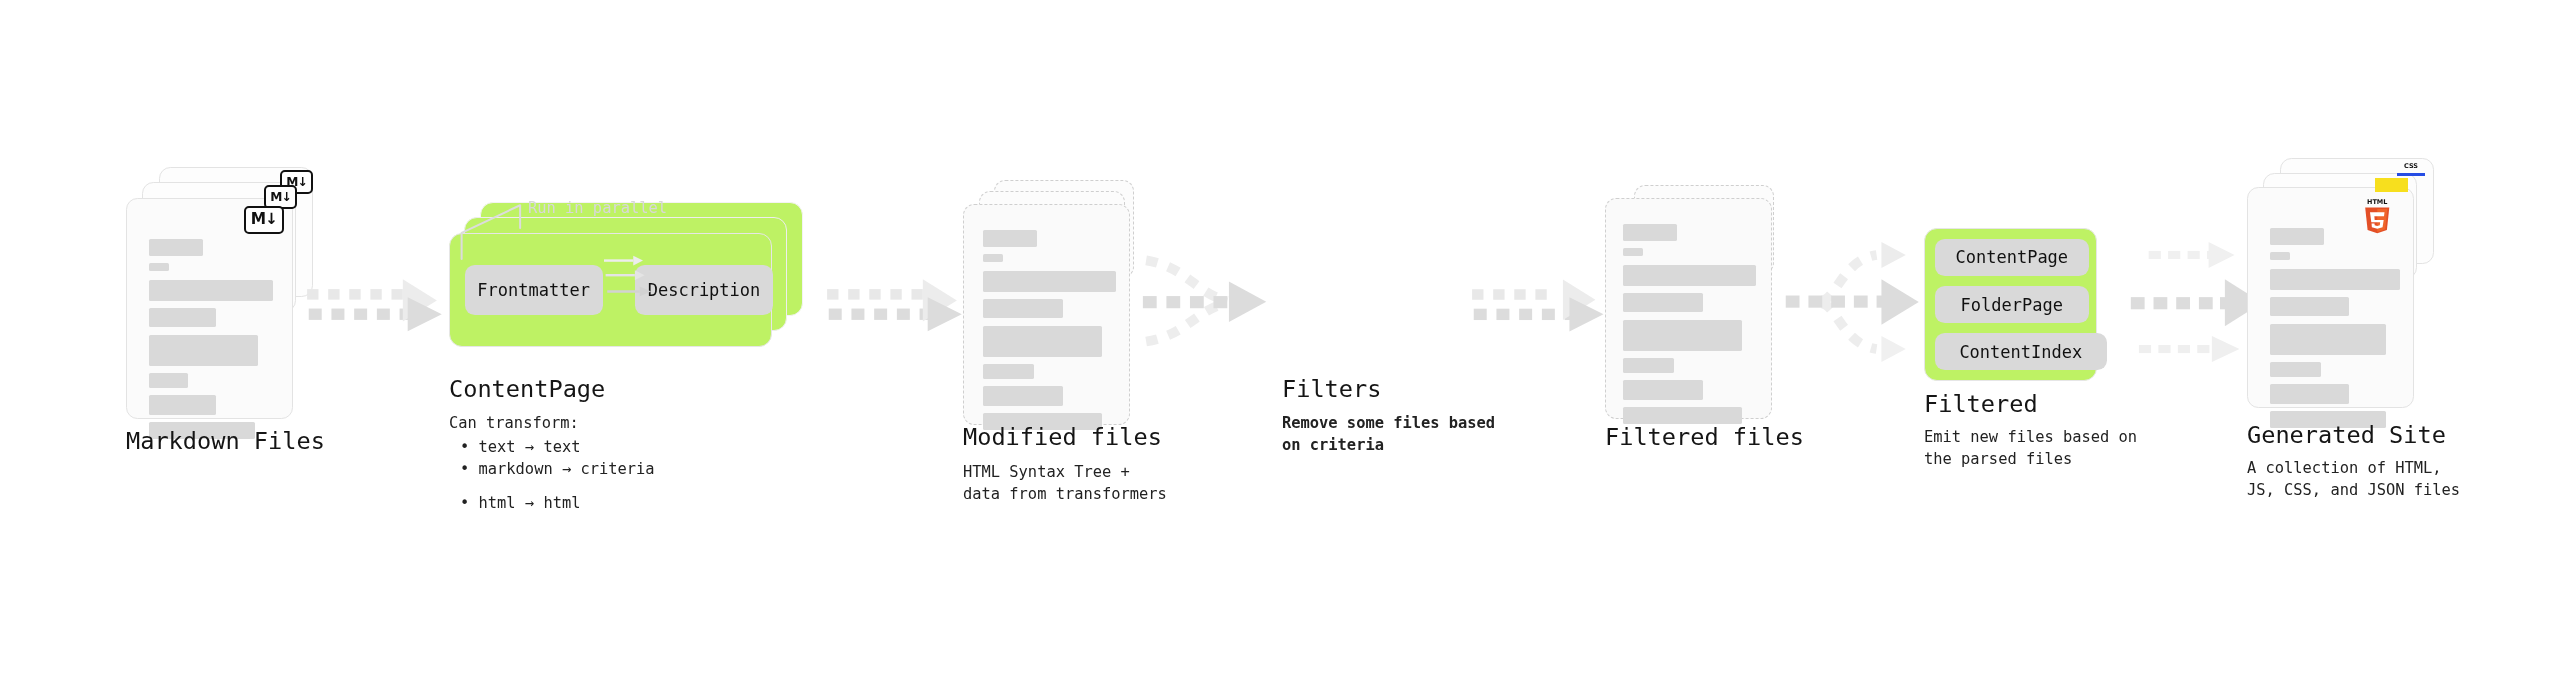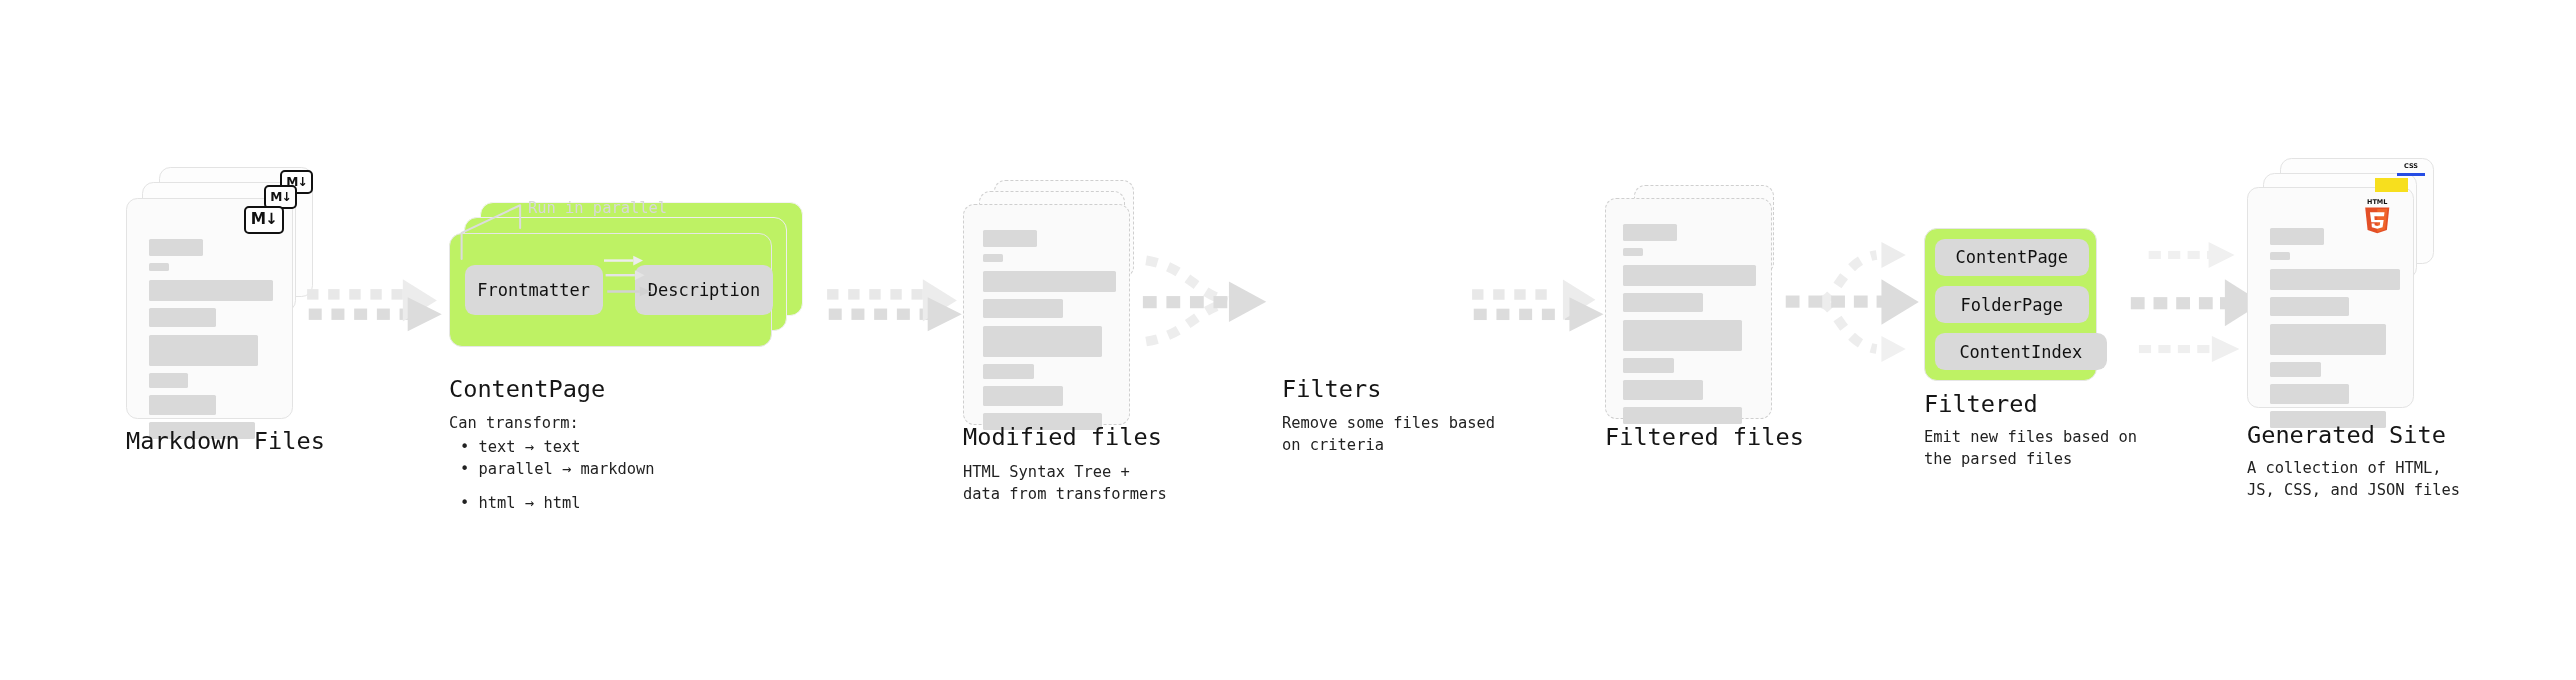--- a/index.html
+++ b/index.html
@@ -151,21 +151,21 @@
   </div>
 
   <svg class="ovl" width="114" height="65" style="left:455px;top:202px;" viewBox="0 0 140 80">
     <path d="M 8 70 L 8 38 L 80 4 L 80 32" stroke="#dcdcdc" stroke-width="2.5" fill="none" stroke-linecap="round" stroke-linejoin="round"></path>
   </svg>
   <div class="paraLabel" style="left:528px;top:199px;">Run in parallel</div>
 
   <div class="title" style="left:449px;top:375px;">ContentPage</div>
   <div class="sub" style="left:449px;top:413px;">Can transform:</div>
   <div class="sub-list" style="left:460px;top:436px;">• text → text</div>
-  <div class="sub-list" style="left:460px;top:458px;">• parallel → markdown</div>
+  <div class="sub-list" style="left:460px;top:458px;">• markdown → criteria</div>
   <div class="sub-list" style="left:460px;top:492px;">• html → html</div>
 
   <svg class="ovl" width="130" height="73" style="left:827px;top:268px;" viewBox="0 0 160 90">
     <g fill="#e8e8e8">
       <rect x="0" y="26" width="14" height="13"></rect>
         <rect x="26" y="26" width="14" height="13"></rect>
       <rect x="52" y="26" width="14" height="13"></rect>
         <rect x="78" y="26" width="14" height="13"></rect>
       <rect x="104" y="26" width="14" height="13"></rect>
     </g>
@@ -208,21 +208,21 @@
     <g fill="#dcdcdc">
       <rect x="6" y="54" width="17" height="15"></rect>
         <rect x="35" y="54" width="17" height="15"></rect>
       <rect x="64" y="54" width="17" height="15"></rect>
         <rect x="93" y="54" width="17" height="15"></rect>
     </g>
     <polygon points="112,36 158,61 112,86" fill="#dcdcdc"></polygon>
   </svg>
 
   <div class="title" style="left:1282px;top:375px;">Filters</div>
-  <div class="sub" style="left:1282px;top:413px;">Remove some files based
+  <div class="sub" style="left:1282px;top:413px;font-weight:bold;">Remove some files based
 on criteria</div>
 
   <svg class="ovl" width="130" height="73" style="left:1472px;top:273px;" viewBox="0 0 160 90">
     <g fill="#e8e8e8">
       <rect x="0" y="20" width="14" height="13"></rect>
         <rect x="26" y="20" width="14" height="13"></rect>
       <rect x="52" y="20" width="14" height="13"></rect>
         <rect x="78" y="20" width="14" height="13"></rect>
     </g>
     <g fill="#dcdcdc">

